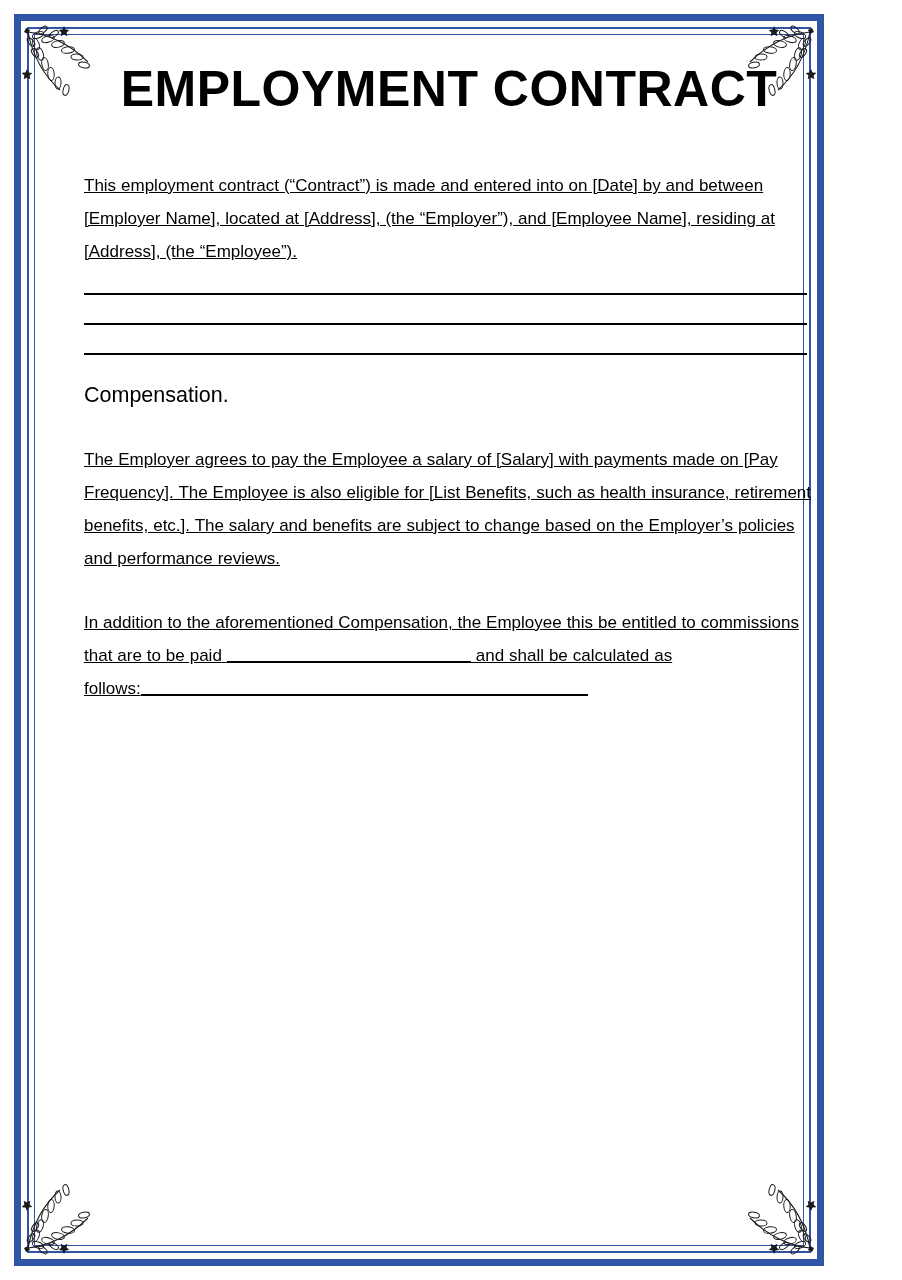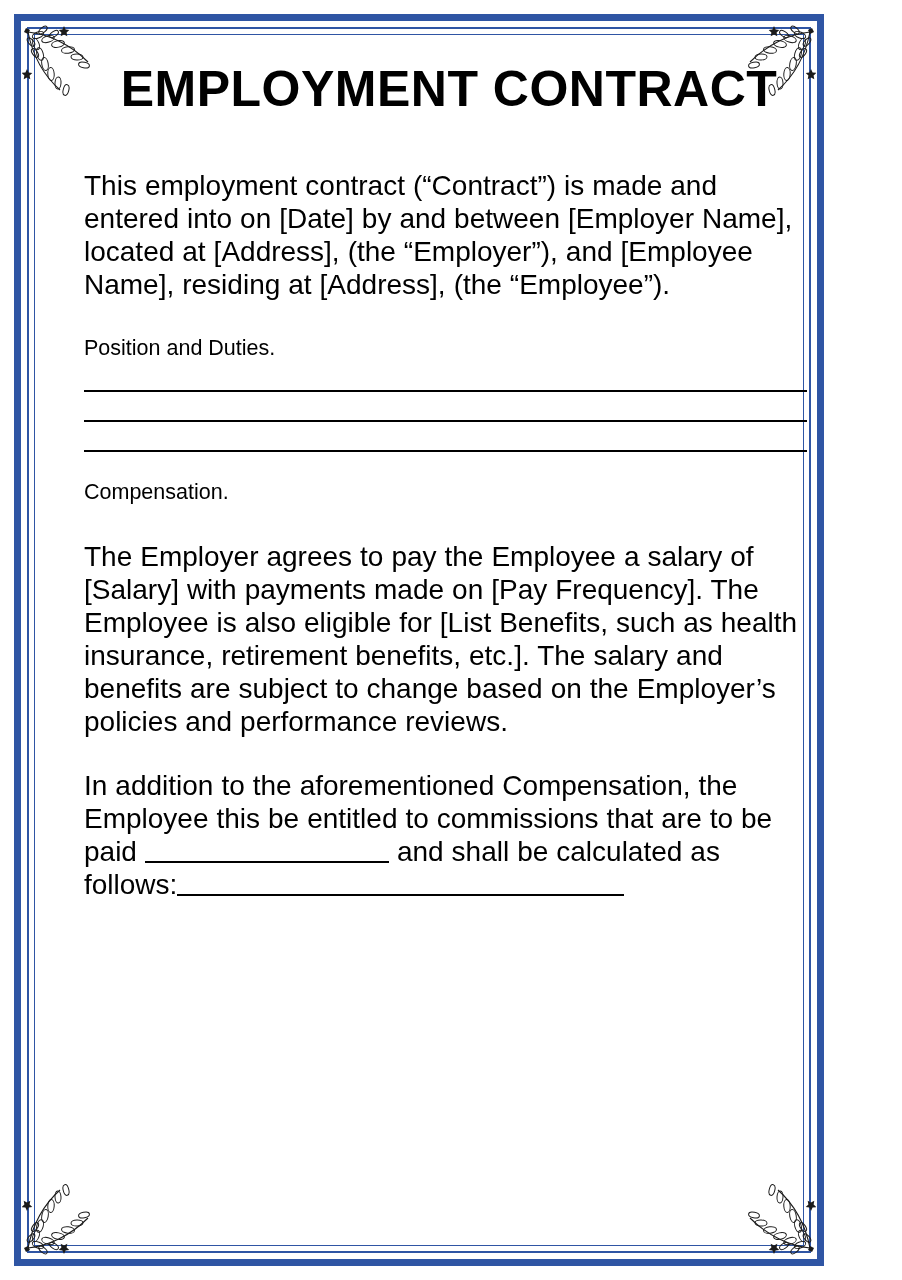--- a/index.html
+++ b/index.html
@@ -77,25 +77,26 @@
     font-size: 50px;
     font-weight: bold;
     letter-spacing: 0.5px;
     text-align: center;
     margin: 0 0 52px 0;
     line-height: 1.1;
     white-space: nowrap;
   }
 
   .para {
-    font-size: 28px;
+    font-size: 17px;
     line-height: 33px;
     margin: 0 0 31px 0;
     text-align: left;
     word-spacing: 0.2px;
+    text-decoration: underline;
   }
 
   .heading-line {
     font-size: 21.5px;
     line-height: 33px;
     margin: 0 0 31px 0;
   }
 
   .rule-block {
     margin: -6px 0 24px 0;
@@ -243,21 +244,20 @@
       <path d="M5 47 l1.6 3.4 3.7 .5 -2.7 2.6 .7 3.7 -3.3 -1.8 -3.3 1.8 .7 -3.7 -2.7 -2.6 3.7 -.5 z" fill="currentColor" stroke="none"></path>
     </svg>
   </div>
 
   <div class="content">
 
     <h1 class="doc-title">EMPLOYMENT CONTRACT</h1>
 
     <p class="para">This employment contract (“Contract”) is made and entered into on [Date] by and between [Employer Name], located at [Address], (the “Employer”), and [Employee Name], residing at [Address], (the “Employee”).</p>
 
-    <p class="heading-line">Position and Duties.</p>
 
 
     <div class="rule-block">
       <div class="rule"></div>
       <div class="rule"></div>
       <div class="rule"></div>
     </div>
 
     <p class="heading-line">Compensation.</p>
 

